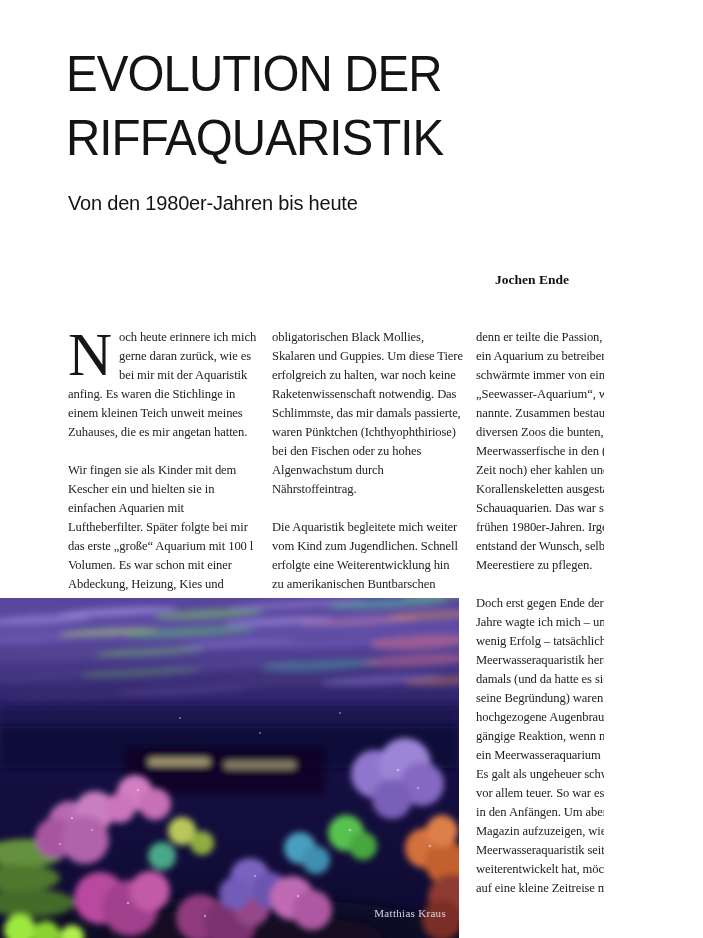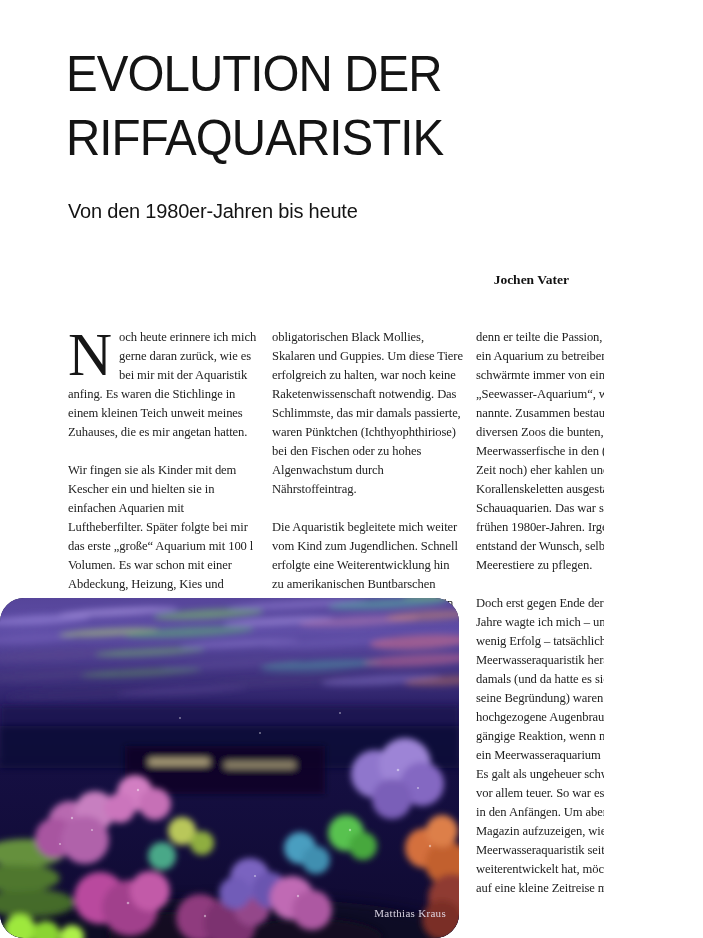--- a/index.html
+++ b/index.html
@@ -9,21 +9,21 @@
     font-family:"Liberation Serif","DejaVu Serif",serif;
   }
   .title{
     position:absolute;left:66px;top:42px;
     font-family:"Liberation Sans","DejaVu Sans",sans-serif;
     font-weight:400;font-size:50px;line-height:64px;
     letter-spacing:-1px;color:#141414;
     transform:scaleX(.95);transform-origin:left top;
   }
   .subtitle{
-    position:absolute;left:68px;top:200px;
+    position:absolute;left:68px;top:192px;
     font-family:"Liberation Sans","DejaVu Sans",sans-serif;
     font-size:20px;font-weight:400;color:#141414;letter-spacing:-0.2px;
   }
   .byline{
     position:absolute;top:272px;right:35px;
     font-weight:700;font-size:13.5px;color:#111;
   }
   .columns{
     position:absolute;left:68px;top:328px;width:600px;
     display:flex;gap:12px;
@@ -32,41 +32,41 @@
   .col p{
     margin:0 0 19px 0;font-size:12.6px;line-height:19px;
     letter-spacing:-0.1px;color:#222;text-align:left;
   }
   .dropcap{
     float:left;font-size:61px;line-height:48px;
     padding:3px 7px 0 0;color:#161616;
   }
   .photo{
     position:absolute;left:0;top:598px;width:459px;height:340px;
-    overflow:hidden;background:#151040;border-radius:24px;
+    overflow:hidden;background:#151040;
   }
   .photo svg{display:block;width:459px;height:340px;}
   .credit{
     position:absolute;right:13px;bottom:19px;
     font-size:11px;color:#e6e1ee;opacity:.92;letter-spacing:.3px;
   }
 </style>
 </head>
 <body>
 
 <div class="page">
 
   <div class="title">
     <div>EVOLUTION DER</div>
     <div>RIFFAQUARISTIK</div>
   </div>
 
   <div class="subtitle">Von den 1980er-Jahren bis heute</div>
 
-  <div class="byline">Jochen Vater</div>
+  <div class="byline">Jochen Ende</div>
 
   <div class="columns">
     <div class="col">
       <p><span class="dropcap">N</span><span>och heute erinnere ich mich gerne daran zurück, wie es bei mir mit der Aquaristik anfing. Es waren die Stichlinge in einem kleinen Teich unweit meines Zuhauses, die es mir angetan hatten.</span></p>
       <p>Wir fingen sie als Kinder mit dem Kescher ein und hielten sie in einfachen Aquarien mit Luftheberfilter. Später folgte bei mir das erste „große“ Aquarium mit 100 l Volumen. Es war schon mit einer Abdeckung, Heizung, Kies und Pflanzen ausgestattet. Mein Besatz bestand aus den</p>
     </div>
     <div class="col">
       <p>obligatorischen Black Mollies, Skalaren und Guppies. Um diese Tiere erfolgreich zu halten, war noch keine Raketenwissenschaft notwendig. Das Schlimmste, das mir damals passierte, waren Pünktchen (Ichthyophthiriose) bei den Fischen oder zu hohes Algenwachstum durch Nährstoffeintrag.</p>
       <p>Die Aquaristik begleitete mich weiter vom Kind zum Jugendlichen. Schnell erfolgte eine Weiterentwicklung hin zu amerikanischen Buntbarschen nebst erfolgreicher Nachzucht. Mein Vater unterstützte mich dabei,</p>
     </div>

